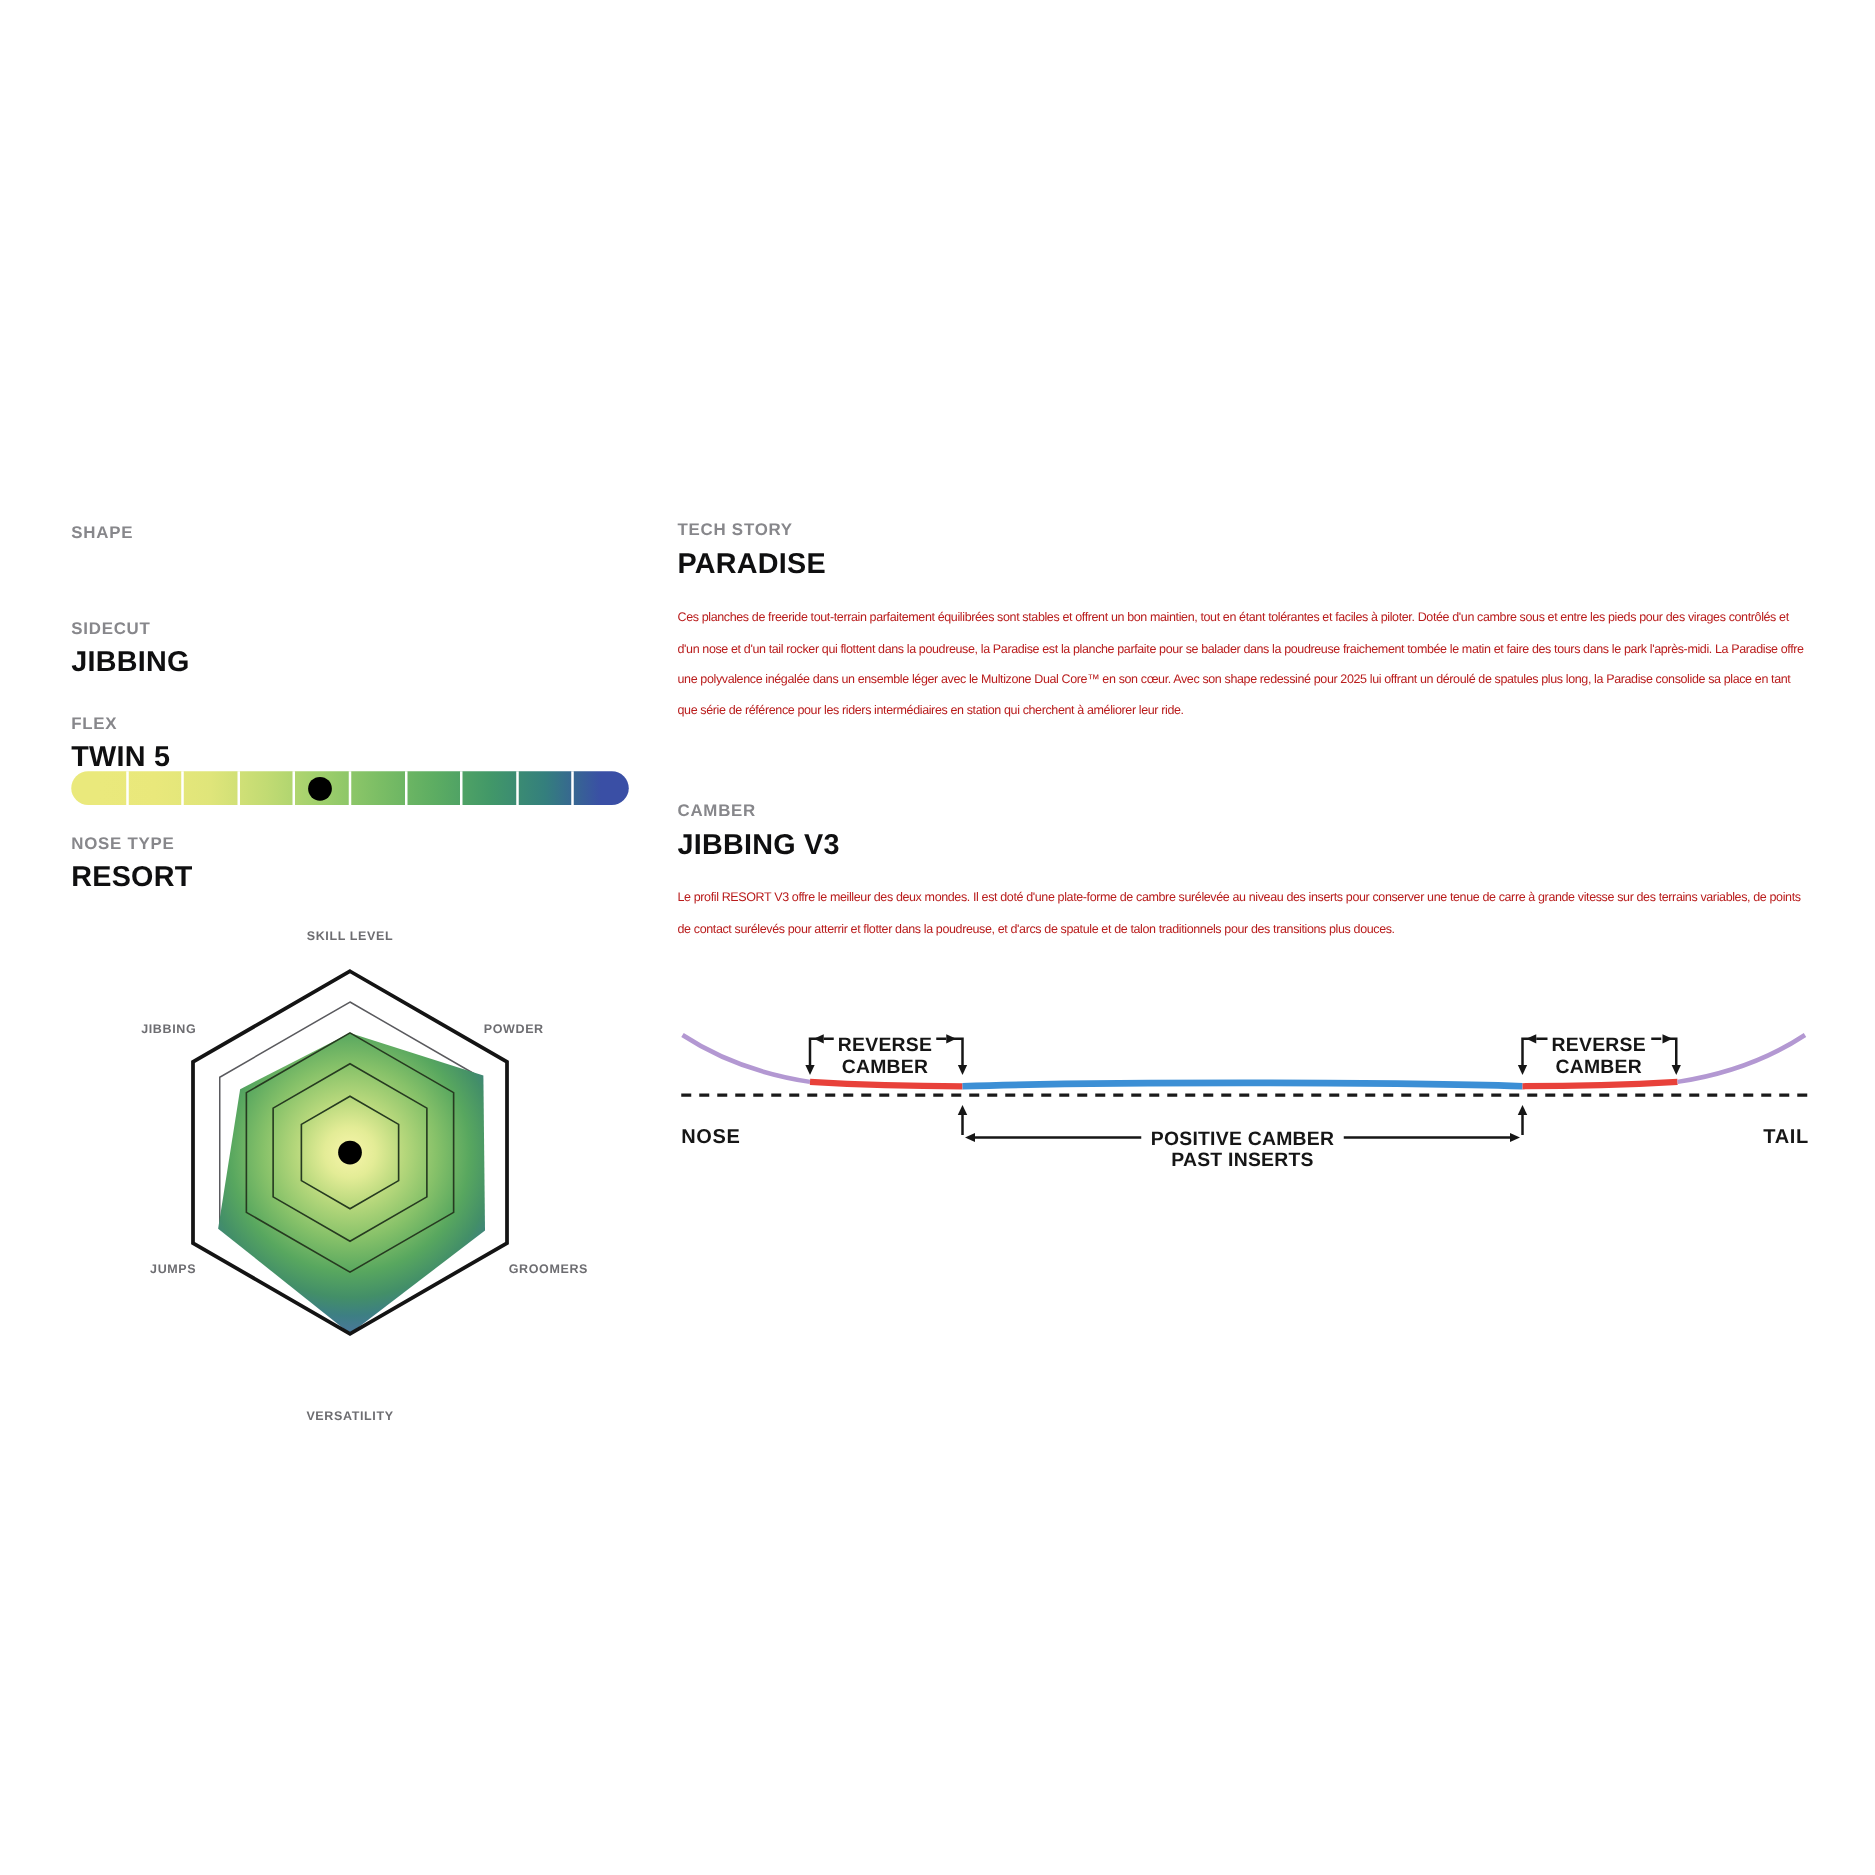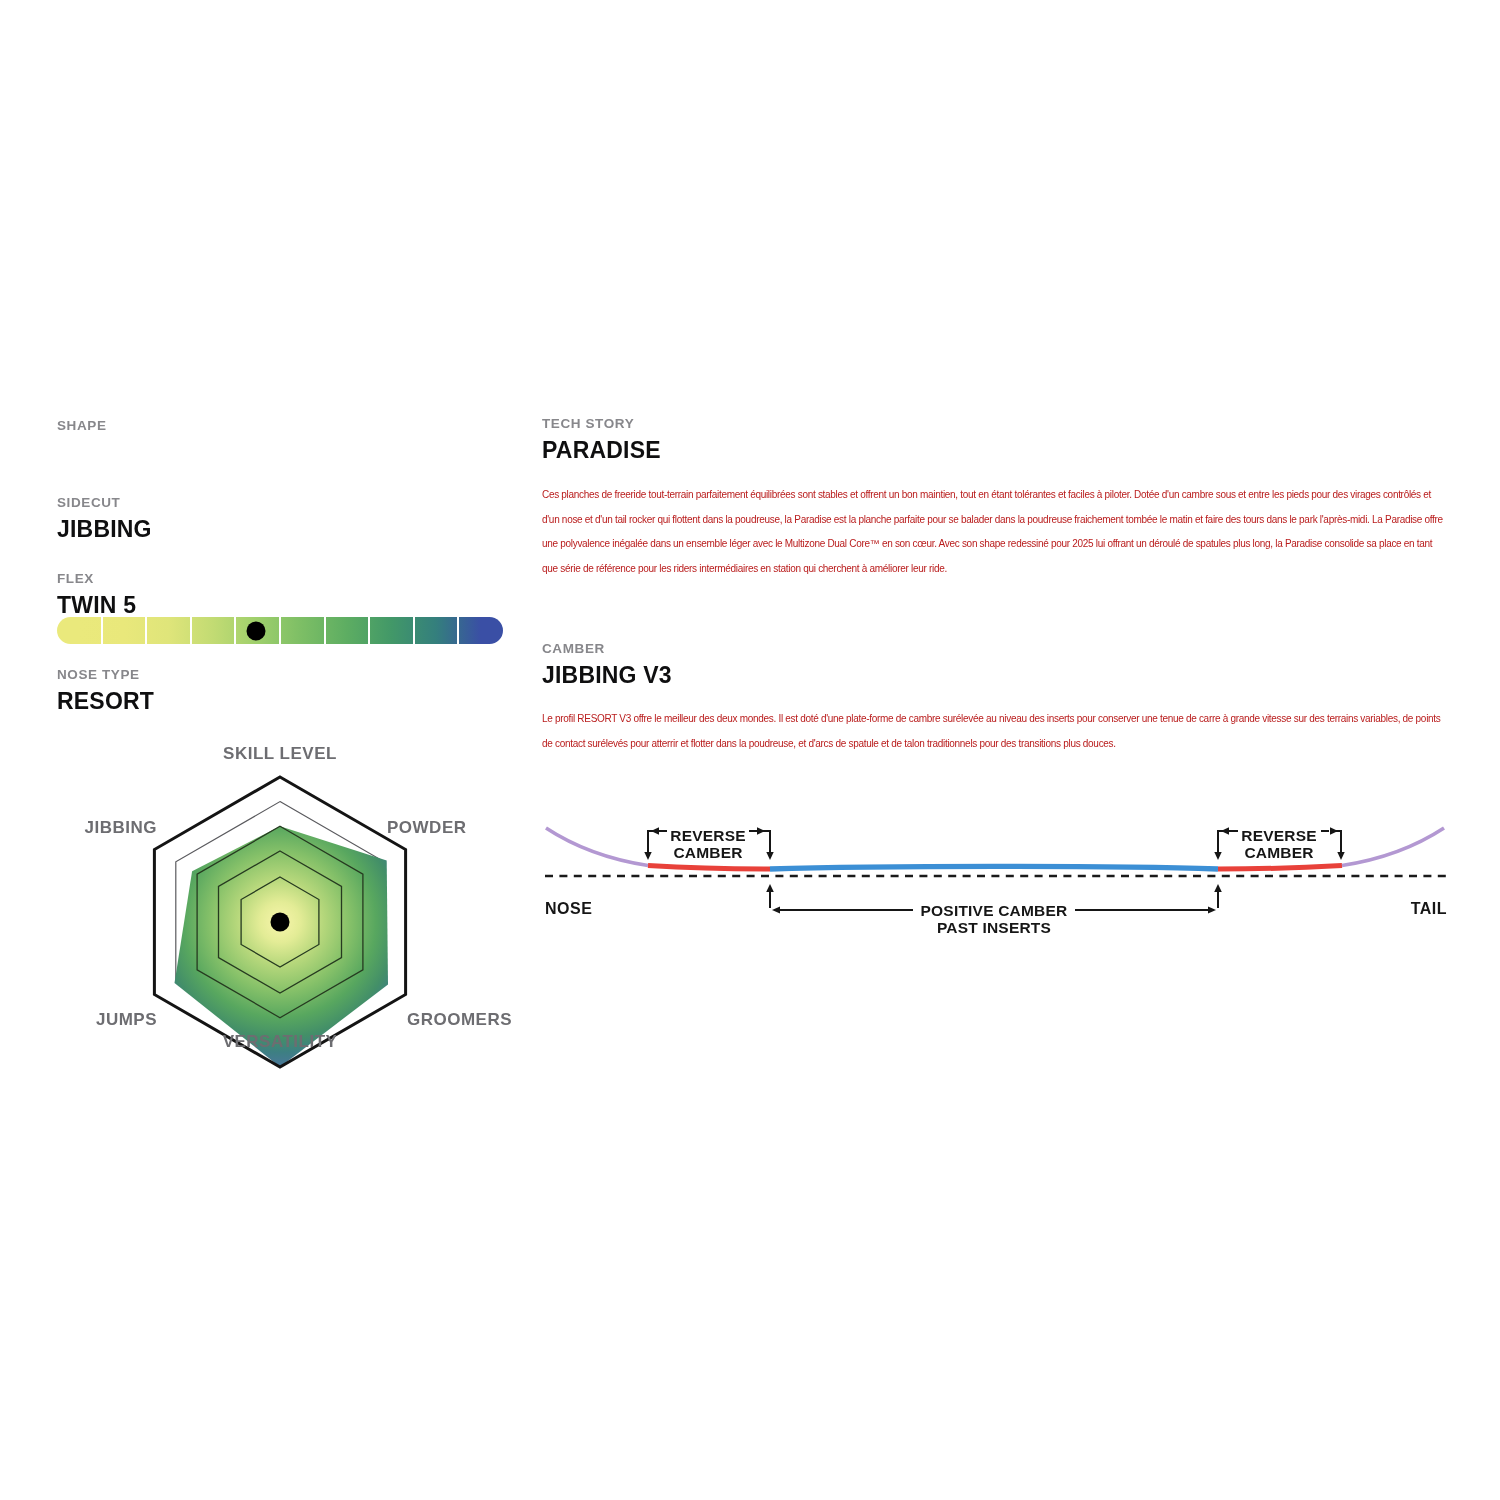--- a/index.html
+++ b/index.html
@@ -28,27 +28,27 @@
              line-height:24.6px;color:#b91c1c;}
   #tech-body{top:483px;}
   #camber-body{top:707px;}
 
   
   #radar-svg{position:absolute;left:120px;top:770px;}
   .radar-ring-outer{fill:none;stroke:#141414;stroke-width:3;}
   .radar-ring-mid{fill:none;stroke:#5a5a5e;stroke-width:1.2;}
   .radar-ring-inner{fill:none;stroke:#263a20;stroke-width:1.3;}
   .radar-fill{stroke:none;}
-  .radar-label{position:absolute;font-weight:bold;font-size:17px;color:#6d6d71;letter-spacing:.5px;white-space:nowrap;}
+  .radar-label{position:absolute;font-weight:bold;font-size:10px;color:#6d6d71;letter-spacing:.5px;white-space:nowrap;}
   #lbl-skill{left:280px;top:744px;transform:translateX(-50%);}
   #lbl-powder{left:387px;top:818px;}
   #lbl-jibbing{left:157px;top:818px;transform:translateX(-100%);}
   #lbl-jumps{left:157px;top:1010px;transform:translateX(-100%);}
   #lbl-groomers{left:407px;top:1010px;}
-  #lbl-versatility{left:280px;top:1032px;transform:translateX(-50%);}
+  #lbl-versatility{left:280px;top:1128px;transform:translateX(-50%);}
 
   
   #camber-svg{position:absolute;left:540px;top:812px;}
   #camber-svg text{font-family:"Liberation Sans",sans-serif;font-weight:bold;fill:#161616;}
   .dlabel{font-size:15.5px;letter-spacing:.2px;}
   .endlabel{font-size:16px;letter-spacing:.5px;}
   .bracket{stroke:#161616;stroke-width:2;fill:none;}
   .arrowhead{fill:#161616;stroke:none;}
   .board-line{fill:none;stroke-linecap:butt;}
 </style>

